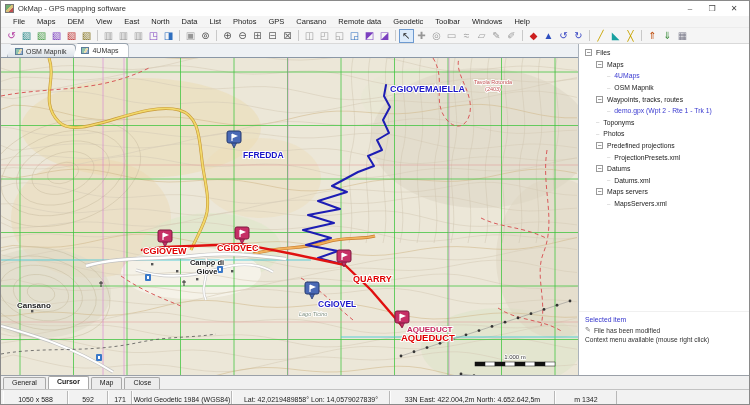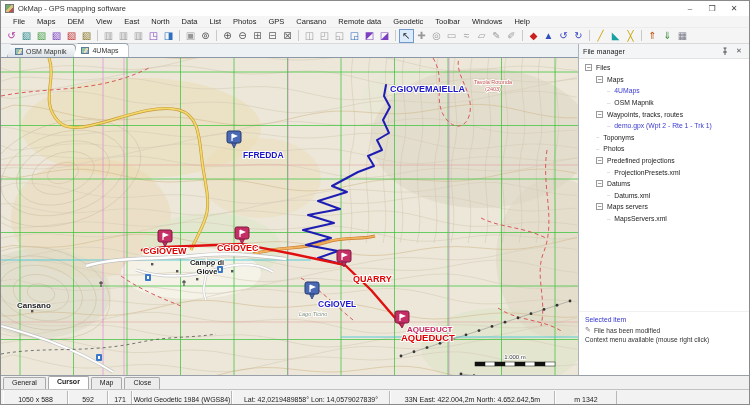--- a/index.html
+++ b/index.html
@@ -385,29 +385,20 @@
               <rect x="524" y="304" width="10" height="4" fill="#ffffff" stroke="#111" stroke-width="0.5"></rect>
               <rect x="534" y="304" width="10" height="4" fill="#111111" stroke="#111" stroke-width="0.5"></rect>
               <rect x="544" y="304" width="10" height="4" fill="#ffffff" stroke="#111" stroke-width="0.5"></rect>
               <text x="514" y="301" font-size="6" fill="#333" text-anchor="middle" stroke="#fff" stroke-width="1.5" paint-order="stroke">1.000 m</text>
             </g>
         </svg>
       </div>
     </div>
 
     <div class="sidepanel">
-      <div class="phead">
-        <div class="ptitle">File manager</div>
-        <div class="pico">
-          <svg width="8" height="9" viewBox="0 0 8 9">
-              <path d="M4,1 v4 M2,5 h4 M4,5 v3 M2.5,1 h3" stroke="#555" stroke-width="1" fill="none"></path>
-            </svg>
-        </div>
-        <div class="pico">✕</div>
-      </div>
       <div class="tree" id="tree">
           <div class="trow" style="padding-left: 2px;">
             <span class="exp">−</span>
             <span>Files</span>
           </div>
           <div class="trow" style="padding-left: 13px;">
             <span class="exp">−</span>
             <span>Maps</span>
           </div>
           <div class="trow blue" style="padding-left: 24px;">

